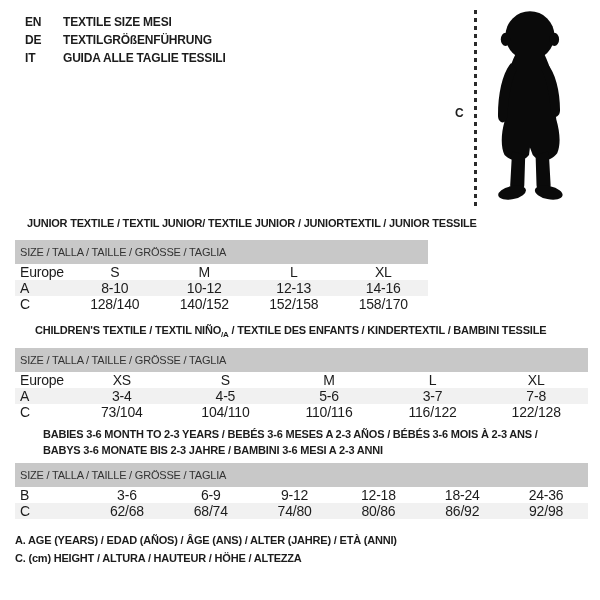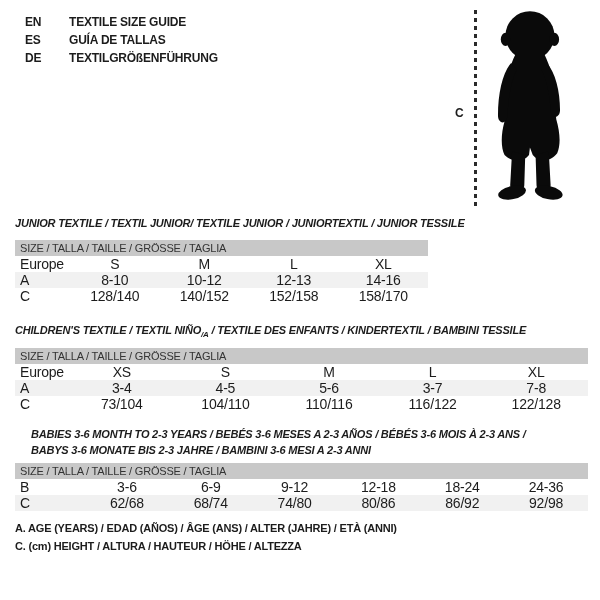--- a/index.html
+++ b/index.html
@@ -2,62 +2,62 @@
 <html><head>
 <meta charset="utf-8">
 <style>
   html,body{margin:0;padding:0;background:#ffffff;}
   .page{
     position:relative;width:600px;height:600px;background:#ffffff;overflow:hidden;
     font-family:"Liberation Sans","DejaVu Sans",sans-serif;color:#1c1c1c;
   }
   
   .lang-list{position:absolute;left:25px;top:13px;}
-  .lang-row{display:flex;height:18px;align-items:center;font-size:12px;font-weight:bold;letter-spacing:-0.2px;gap:6px;}
+  .lang-row{display:flex;height:18px;align-items:center;font-size:12px;font-weight:bold;letter-spacing:-0.2px;}
   .lang-code{width:38px;}
   
   .dash-line{
     position:absolute;left:474px;top:10px;width:3px;height:197px;
     background:repeating-linear-gradient(to bottom,#2a2a2a 0 4px,transparent 4px 8px);
   }
   .height-label{position:absolute;left:455px;top:106px;font-size:12px;font-weight:bold;}
   .baby-svg{position:absolute;left:482px;top:8px;}
   
-  .tbl-title{position:absolute;left:15px;font-size:11px;font-weight:bold;letter-spacing:-0.2px;line-height:13px;white-space:nowrap;font-style:italic;}
+  .tbl-title{position:absolute;left:27px;font-size:11px;font-weight:bold;letter-spacing:-0.2px;line-height:13px;white-space:nowrap;}
   .tbl-title sub{font-size:8px;}
   .tbl-title.two-line{white-space:normal;line-height:16px;width:560px;}
   .tbl{position:absolute;left:15px;}
-  .band{height:16px;background:#c8c8c8;display:flex;align-items:center;padding-left:5px;box-sizing:border-box;
+  .band{height:24px;background:#c8c8c8;display:flex;align-items:center;padding-left:5px;box-sizing:border-box;
         font-size:11px;color:#333333;letter-spacing:-0.2px;}
   .trow{display:flex;height:16px;font-size:14px;letter-spacing:-0.2px;}
   .trow.alt{background:#f1f1f1;}
   .tlabel{width:55px;padding-left:5px;box-sizing:border-box;}
   .t3 .tlabel{width:70px;}
   .tcell{flex:1;text-align:center;}
   
-  .notes{position:absolute;left:15px;top:522px;}
+  .notes{position:absolute;left:15px;top:534px;}
   .note-line{height:18px;font-size:11px;font-weight:bold;letter-spacing:-0.2px;white-space:nowrap;}
 </style>
 </head>
 <body>
 
 <div class="page">
 
   <div class="lang-list">
     <div class="lang-row">
       <span class="lang-code">EN</span>
-      <span class="lang-label">TEXTILE SIZE GUIDE</span>
-    </div>
-    <div class="lang-row">
-      <span class="lang-code">ES</span>
-      <span class="lang-label">GUÍA DE TALLAS</span>
+      <span class="lang-label">TEXTILE SIZE MESI</span>
     </div>
     <div class="lang-row">
       <span class="lang-code">DE</span>
       <span class="lang-label">TEXTILGRÖßENFÜHRUNG</span>
+    </div>
+    <div class="lang-row">
+      <span class="lang-code">IT</span>
+      <span class="lang-label">GUIDA ALLE TAGLIE TESSILI</span>
     </div>
   </div>
 
   <span class="height-label">C</span>
   <div class="dash-line"></div>
   <svg class="baby-svg" width="94" height="202" viewBox="0 0 100 210" xmlns="http://www.w3.org/2000/svg">
     <g fill="#0a0a0a">
       <ellipse cx="51" cy="27" rx="26" ry="26"></ellipse>
       <ellipse cx="25" cy="31" rx="5" ry="7"></ellipse>
       <ellipse cx="77" cy="31" rx="5" ry="7"></ellipse>
@@ -90,21 +90,21 @@
     </div>
     <div class="trow">
       <span class="tlabel">C</span>
       <span class="tcell">128/140</span>
       <span class="tcell">140/152</span>
       <span class="tcell">152/158</span>
       <span class="tcell">158/170</span>
     </div>
   </div>
 
-  <div class="tbl-title" style="top:324px;"><span>CHILDREN'S TEXTILE / TEXTIL NIÑO</span><sub>/A</sub><span> / TEXTILE DES ENFANTS / KINDERTEXTIL / BAMBINI TESSILE</span></div>
+  <div class="tbl-title" style="top:324px;margin-left:8px;"><span>CHILDREN'S TEXTILE / TEXTIL NIÑO</span><sub>/A</sub><span> / TEXTILE DES ENFANTS / KINDERTEXTIL / BAMBINI TESSILE</span></div>
   <div class="tbl t2" style="top:348px;width:573px;">
     <div class="band">SIZE / TALLA / TAILLE / GRÖSSE / TAGLIA</div>
     <div class="trow">
       <span class="tlabel">Europe</span>
       <span class="tcell">XS</span>
       <span class="tcell">S</span>
       <span class="tcell">M</span>
       <span class="tcell">L</span>
       <span class="tcell">XL</span>
     </div>

